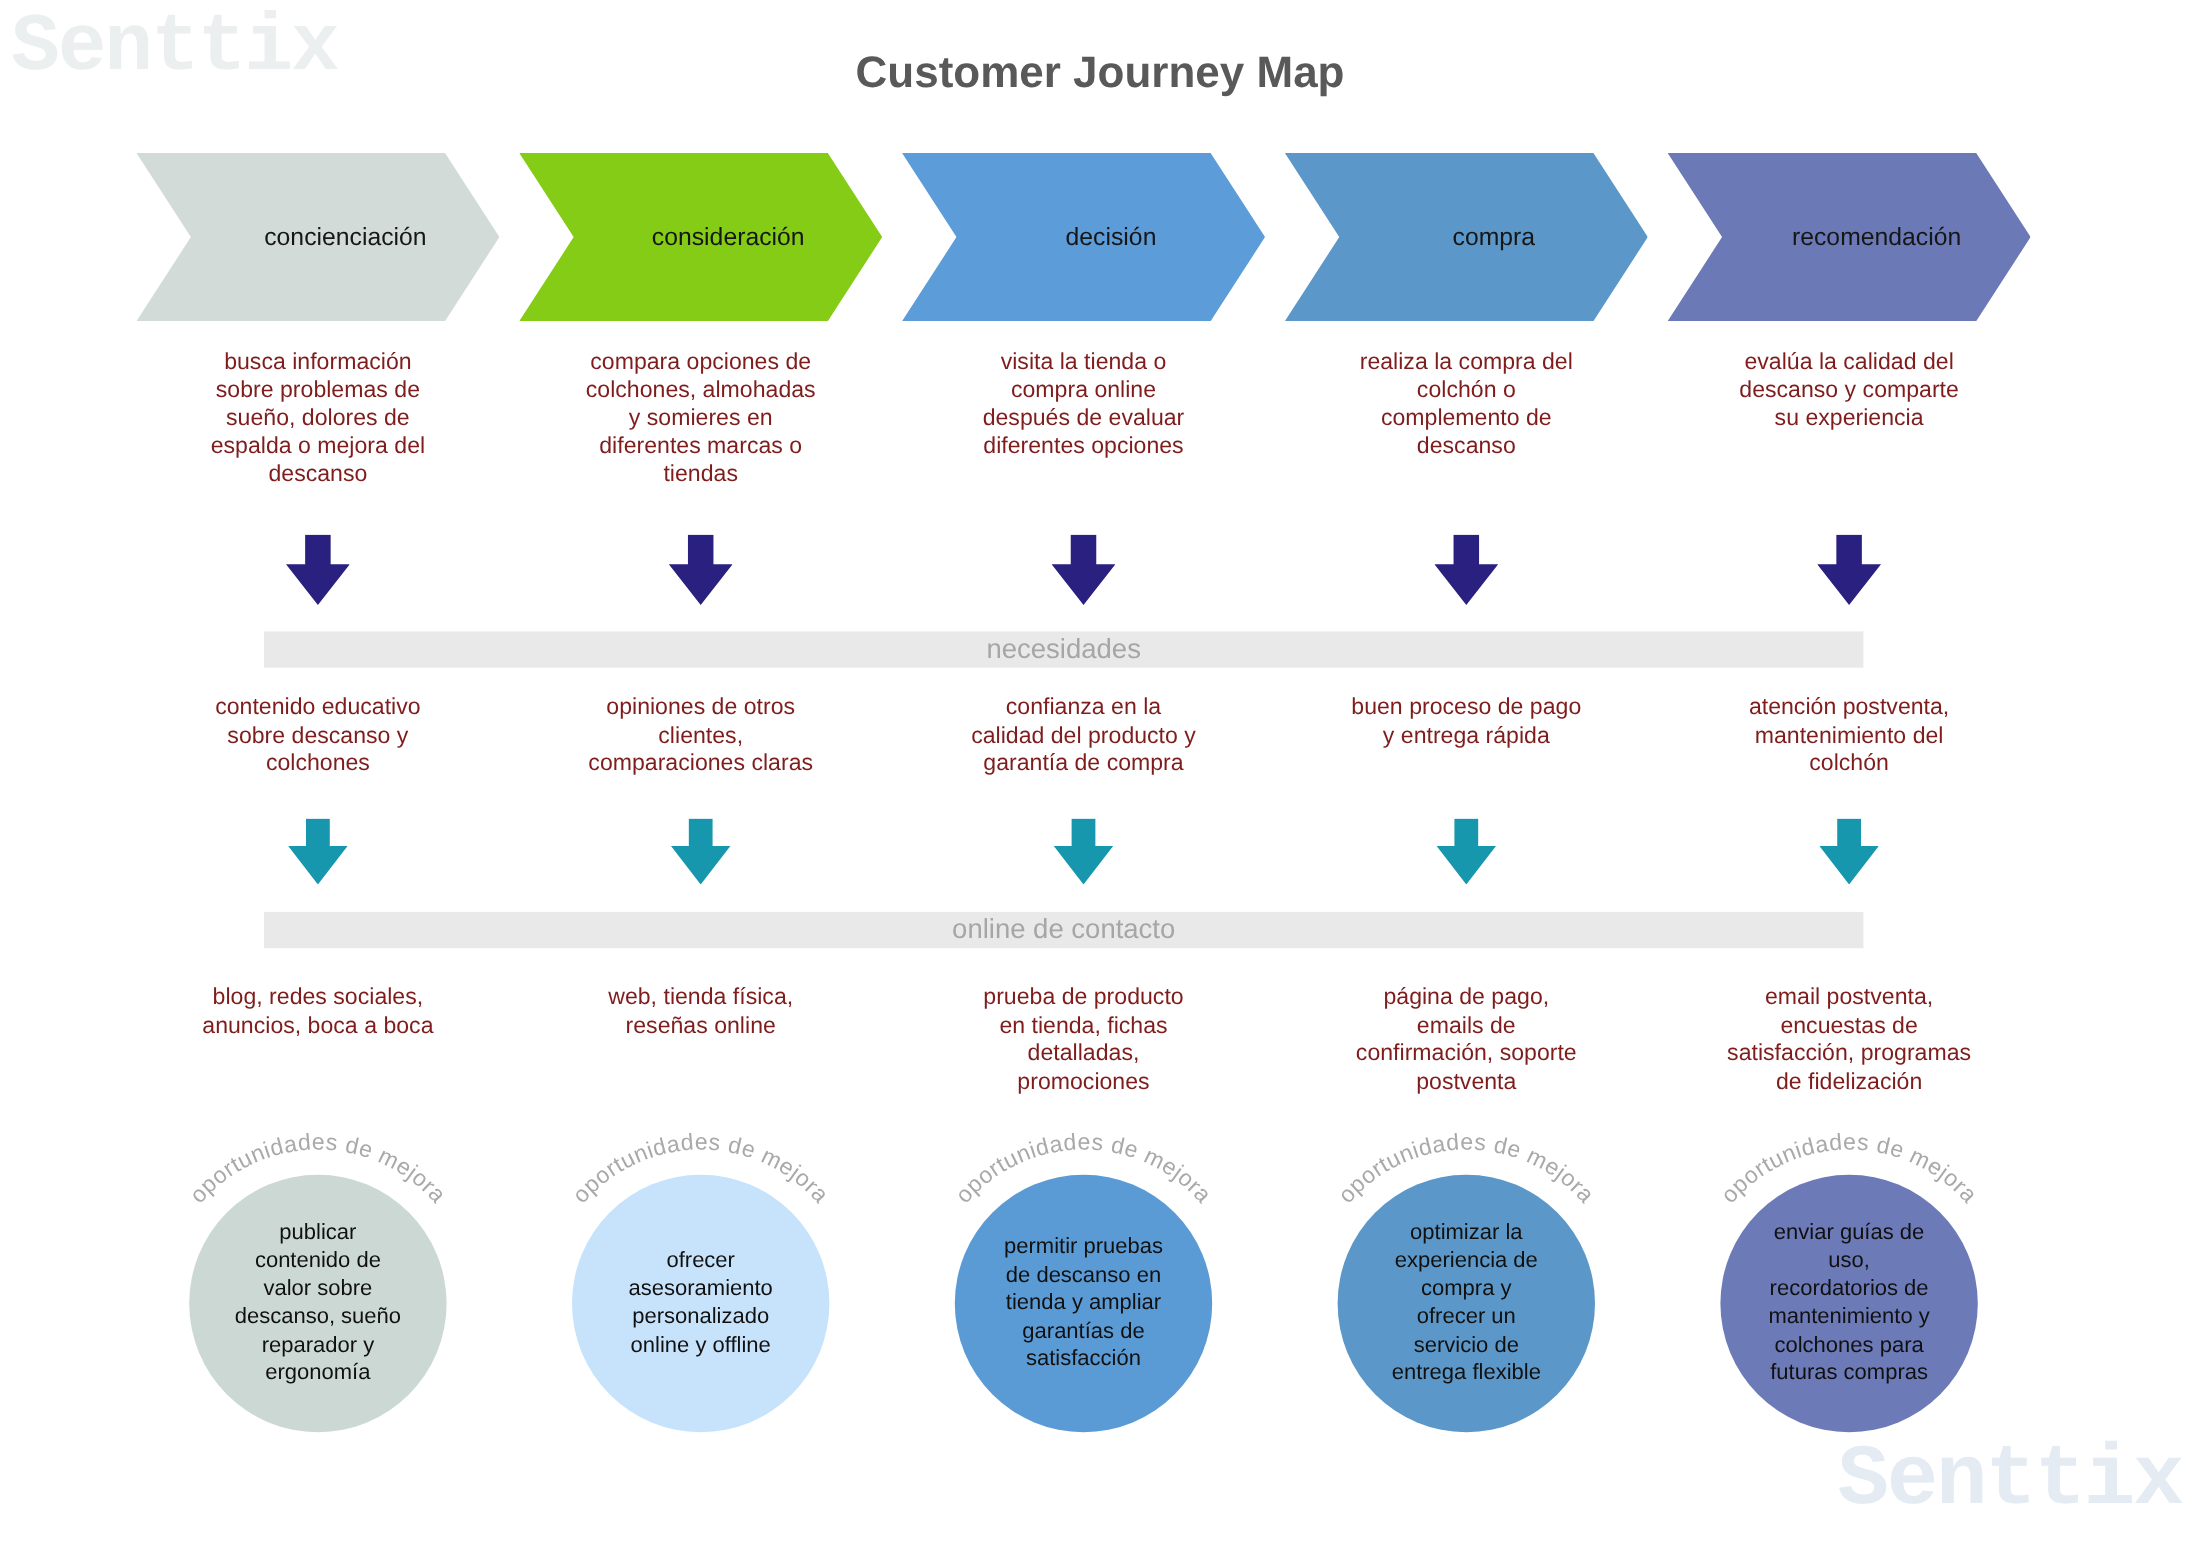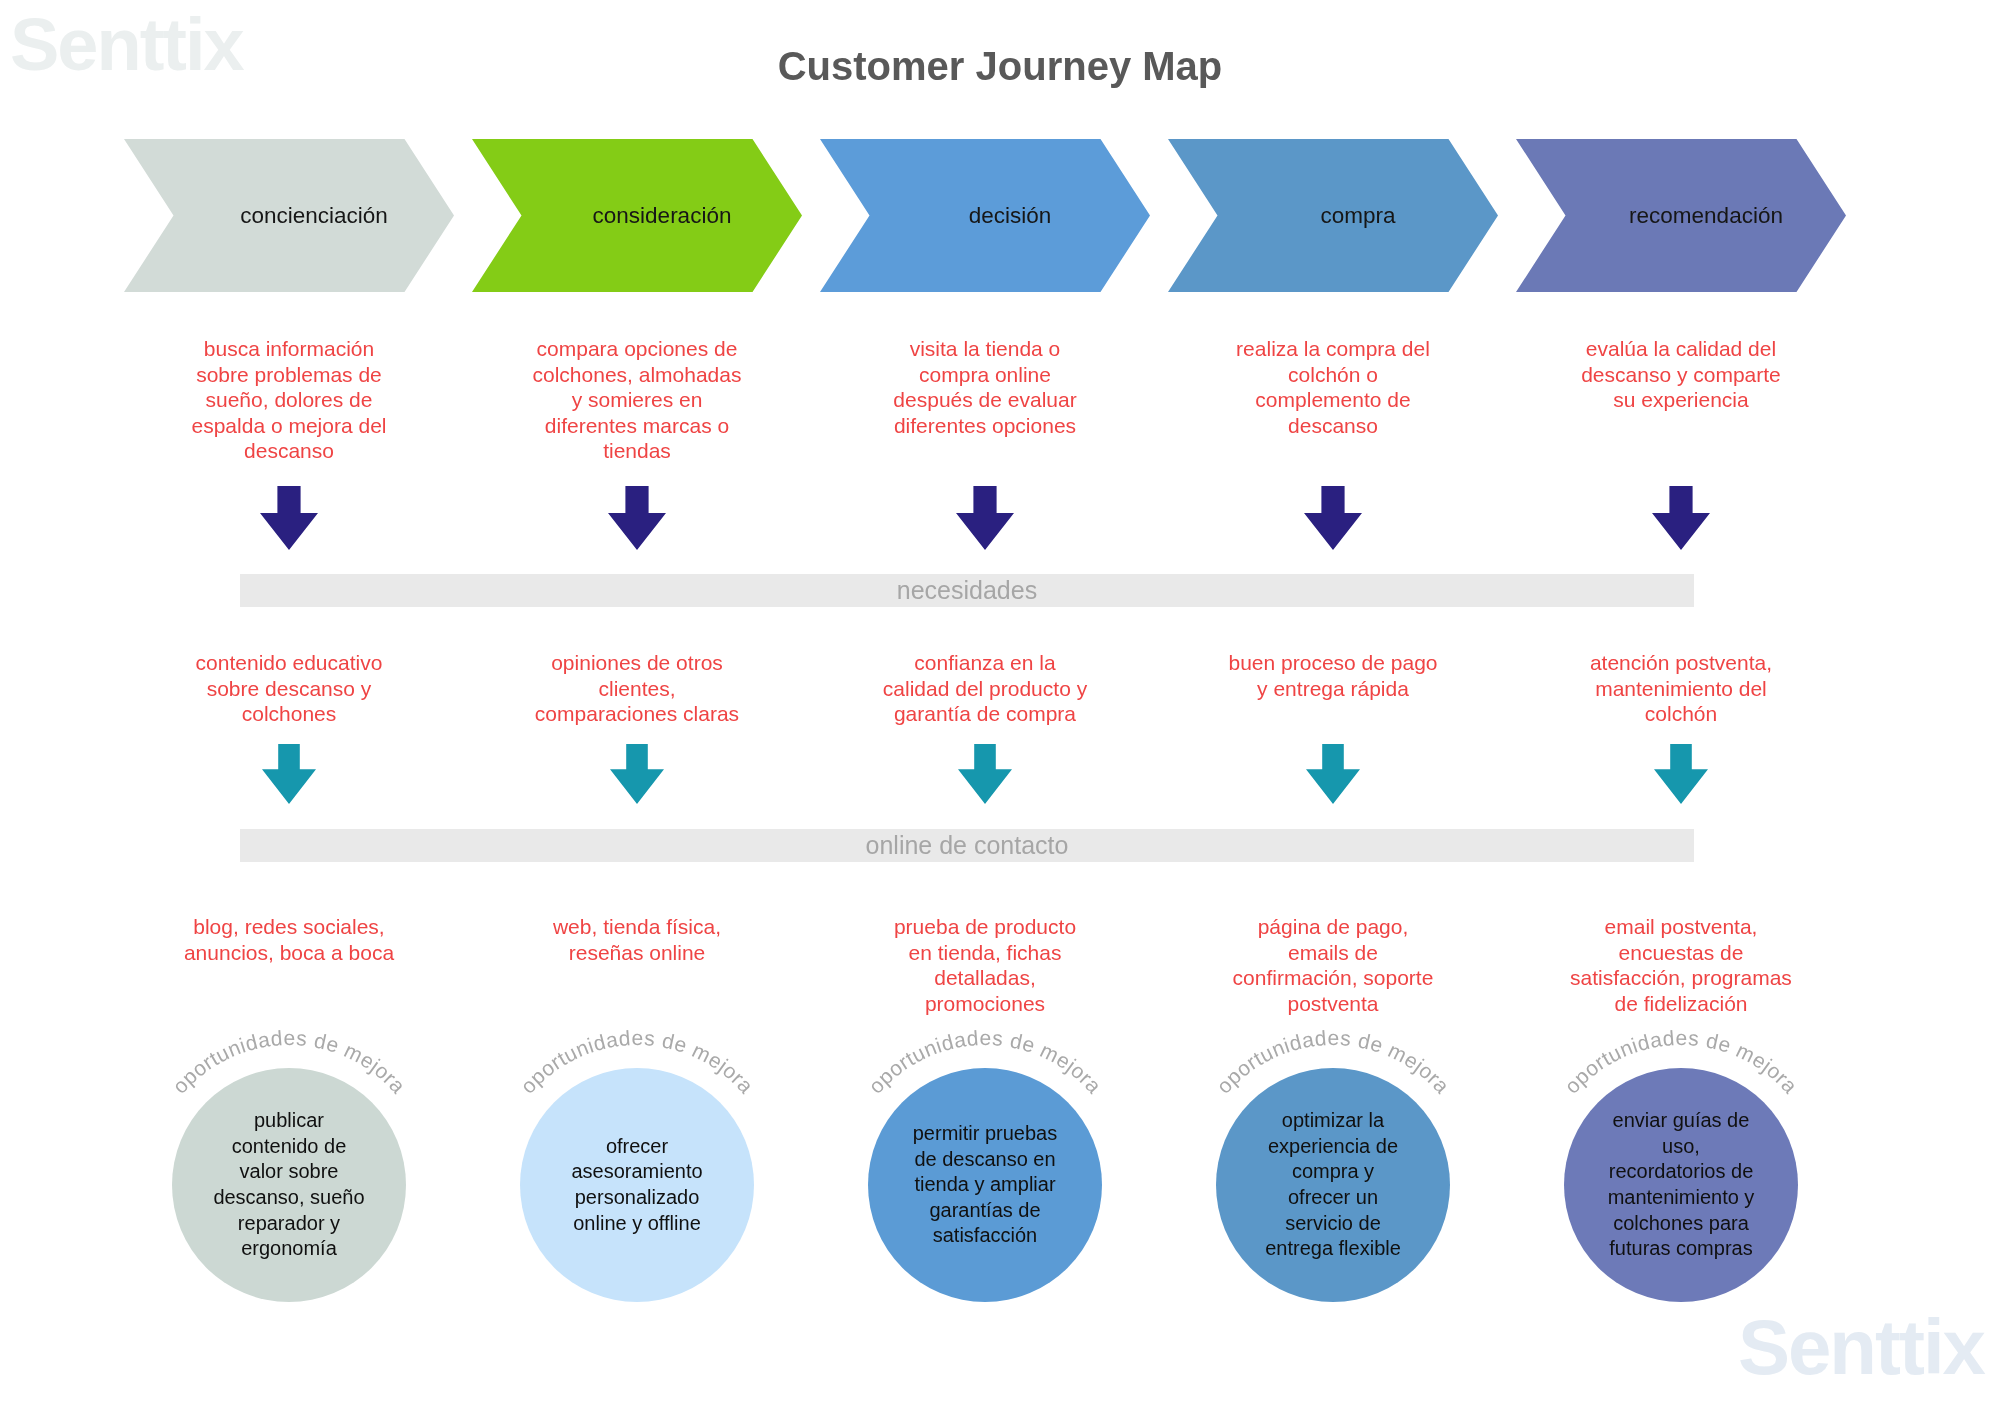--- a/index.html
+++ b/index.html
@@ -1,33 +1,33 @@
 <!DOCTYPE html>
 <html><head>
 <meta charset="utf-8">
 <style>
   html,body{margin:0;padding:0;background:#ffffff;}
   body{font-family:"Liberation Sans", sans-serif;}
   .canvas{position:relative;width:2000px;height:1414px;background:#ffffff;overflow:hidden;}
 
-  .logo{position:absolute;font-family:Liberation Sans, sans-serif;font-weight:700;letter-spacing:-2px;}
+  .logo{position:absolute;font-family:Liberation Mono, monospace;font-weight:700;letter-spacing:-2px;}
   .logo.top{left:10px;top:2px;font-size:74px;color:#ebefef;}
   .logo.bottom{right:16px;top:1302px;font-size:78px;color:#e4ebf3;}
 
   .title{position:absolute;left:0;top:44px;width:2000px;text-align:center;
          font-size:40px;font-weight:700;color:#595959;}
 
   .chevron{position:absolute;top:139px;width:330px;height:153px;
            clip-path:polygon(0 0, 85% 0, 100% 50%, 85% 100%, 0 100%, 15% 50%);
            display:flex;align-items:center;justify-content:center;
            padding-left:58px;padding-right:8px;box-sizing:border-box;}
   .chevron .lbl{font-size:22.5px;color:#161616;}
 
   .cell{position:absolute;width:280px;text-align:center;font-size:21px;line-height:1.22;
-        color:#ef4444;white-space:pre-line;margin-top:20px;}
+        color:#7f1d1d;white-space:pre-line;}
   .r1{top:316px;}
   .r2{top:630px;}
   .r3{top:894px;}
 
   .darr{position:absolute;clip-path:polygon(30% 0, 70% 0, 70% 42%, 100% 42%, 50% 100%, 0 42%, 30% 42%);}
   .darr.navy{top:486px;width:58px;height:64px;}
   .darr.teal{top:744px;width:54px;height:60px;}
 
   .band{position:absolute;left:240px;width:1454px;height:33px;background:#e9e9e9;
         display:flex;align-items:center;justify-content:center;

